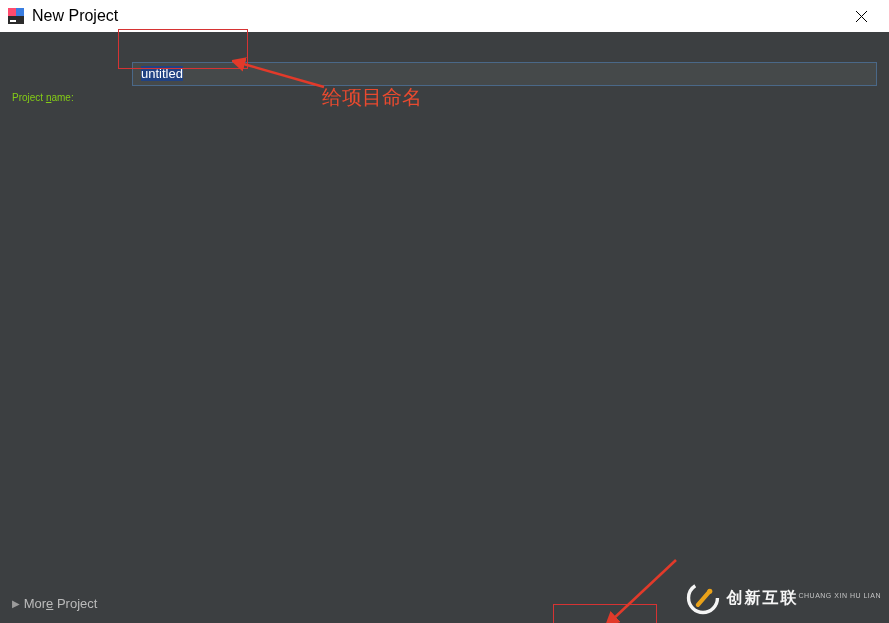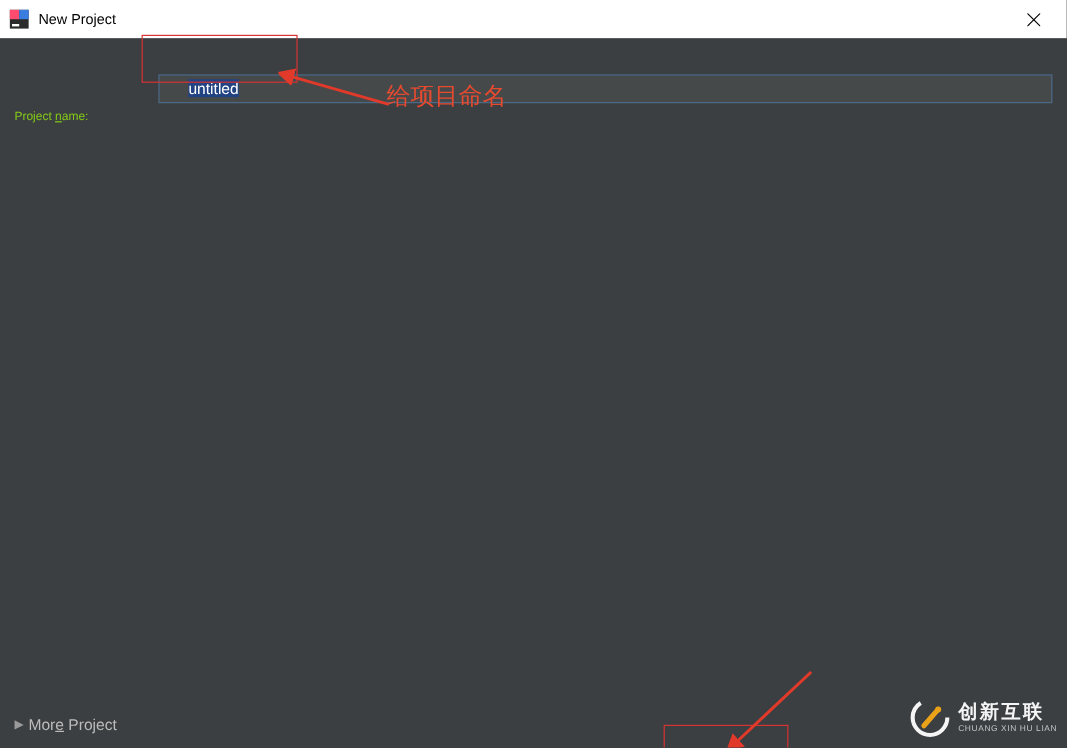--- a/index.html
+++ b/index.html
@@ -25,21 +25,21 @@
     }
     .titlebar-icon {
       width: 16px;
       height: 16px;
       margin-right: 8px;
       display: inline-flex;
       align-items: center;
       justify-content: center;
     }
     .titlebar-title {
-      font-size: 12px;
+      font-size: 16px;
       color: #000;
       flex: 1;
     }
     .titlebar-close {
       width: 40px;
       height: 32px;
       display: flex;
       align-items: center;
       justify-content: center;
       font-size: 16px;
@@ -67,21 +67,21 @@
     }
     .underline {
       text-decoration: underline;
     }
     .text-input {
       flex: 1;
       background: #45494a;
       border: 1px solid #5e6060;
       color: #bbbbbb;
       font-size: 13px;
-      padding: 3px 24px;
+      padding: 3px 8px;
       height: 24px;
       outline: none;
     }
     .text-input.focused {
       border: 1px solid #4a6888;
       background: #45494a;
     }
     .text-input .selected {
       background: #214283;
       color: #ffffff;
@@ -132,21 +132,21 @@
       pointer-events: none;
       bottom: -3px;
       left: 553px;
       width: 104px;
       height: 22px;
       z-index: 10;
     }
     .anno-text {
       position: absolute;
       left: 322px;
-      top: 67px;
+      top: 84px;
       color: #e84a2f;
       font-size: 20px;
       font-family: "Microsoft YaHei", sans-serif;
       z-index: 10;
       pointer-events: none;
     }
     .anno-arrow1 {
       position: absolute;
       left: 232px;
       top: 55px;
@@ -169,21 +169,21 @@
       gap: 6px;
       z-index: 20;
       opacity: 0.95;
     }
     .watermark-logo {
       width: 34px;
       height: 34px;
     }
     .watermark-text {
       display: flex;
-      flex-direction: column;
+      flex-direction: row;
       line-height: 1;
     }
     .wm-cn {
       color: #ffffff;
       font-size: 16px;
       font-weight: bold;
       letter-spacing: 2px;
     }
     .wm-en {
       color: #cccccc;

